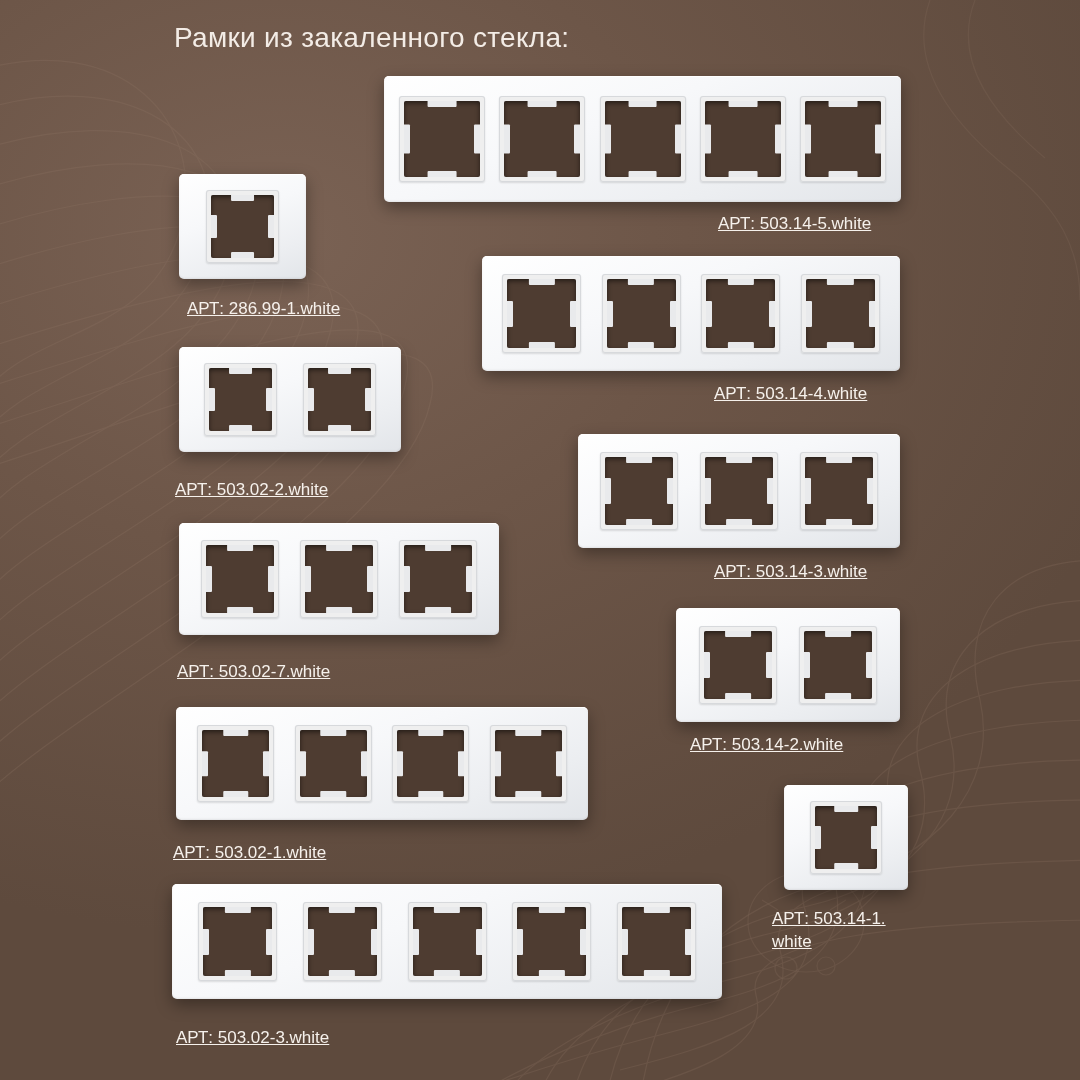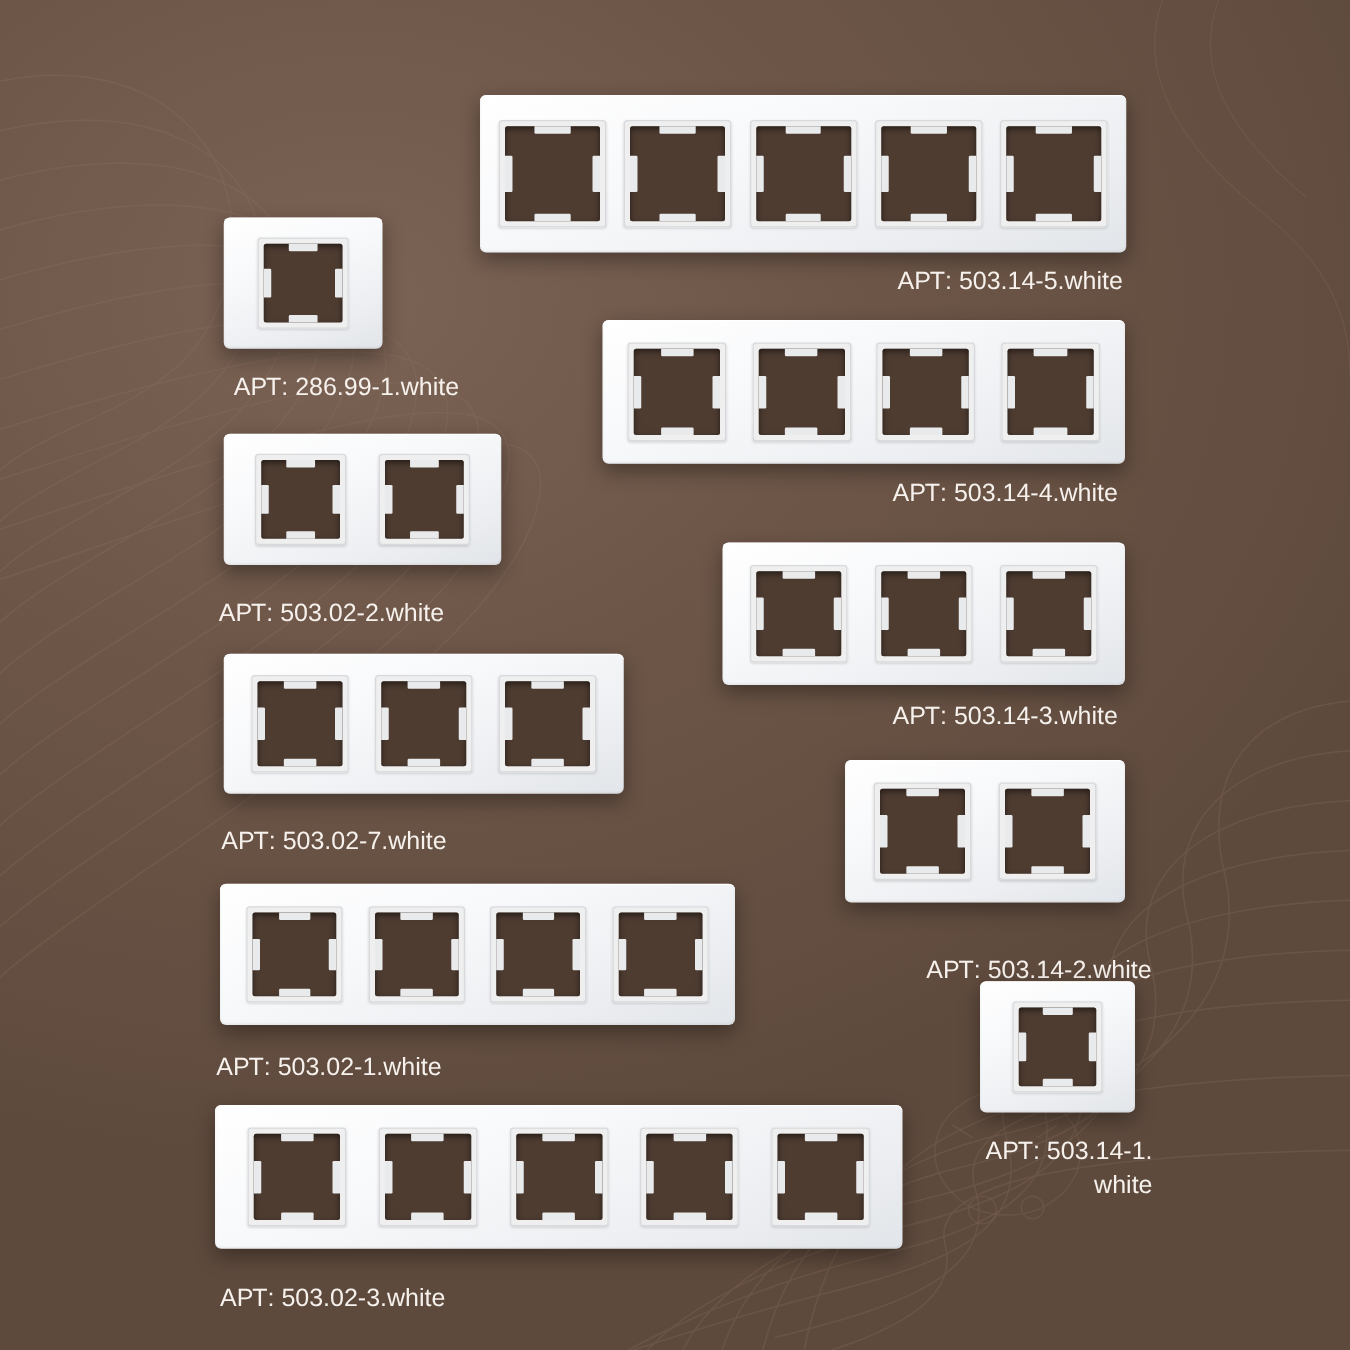--- a/index.html
+++ b/index.html
@@ -32,27 +32,28 @@
     position: absolute;
     left: 174px;
     top: 22px;
     font-size: 28px;
     color: #f3ece6;
     letter-spacing: 0.3px;
     white-space: nowrap;
   }
   .caption {
     position: absolute;
-    font-size: 20px;
+    font-size: 17px;
     color: #f6f1ec;
     white-space: nowrap;
+    text-decoration: underline;
   }
   .caption.two-line {
     white-space: normal;
-    text-align: right;
+    text-align: left;
     line-height: 1.35;
   }
 
   
   .frame {
     position: absolute;
     border-radius: 5px;
     background: linear-gradient(160deg, #ffffff 0%, #f7f8fa 40%, #eceef1 75%, #e2e5e9 100%);
     box-shadow:
       0 6px 16px rgba(0,0,0,0.35),
@@ -153,20 +154,21 @@
       <circle cx="786" cy="968" r="11"></circle>
       <circle cx="826" cy="966" r="9"></circle>
       <path d="M762 900 l16 10 M846 900 l-16 10"></path>
     </g>
     <g fill="none" stroke="#8d7464" stroke-width="1.2" opacity="0.4">
       <path d="M930 0 C 905 70, 960 130, 1010 170 C 1060 210, 1080 250, 1080 300"></path>
       <path d="M975 0 C 950 65, 1000 120, 1045 158"></path>
     </g>
   </svg>
 
+  <div class="title">Рамки из закаленного стекла:</div>
 
   <div id="products-layer">
       <div class="frame" style="left: 179px; top: 174px; width: 127px; height: 105px;">
         <div class="cells" style="padding: 16px 27px;">
           <div class="cell" style="width: 73px; height: 73px;">
             <div class="inner">
               <span class="side l"></span>
               <span class="side r"></span>
             </div>
           </div>
@@ -373,21 +375,21 @@
             </div>
           </div>
           <div class="cell" style="width: 78px; height: 78px;">
             <div class="inner">
               <span class="side l"></span>
               <span class="side r"></span>
             </div>
           </div>
         </div>
       </div>
-      <div class="caption" style="left: 741px; top: 735px; margin-top: 30px;">АРТ: 503.14-2.white</div>
+      <div class="caption" style="left: 690px; top: 735px;">АРТ: 503.14-2.white</div>
       <div class="frame" style="left: 784px; top: 785px; width: 124px; height: 105px;">
         <div class="cells" style="padding: 16px 26px;">
           <div class="cell" style="width: 73px; height: 73px;">
             <div class="inner">
               <span class="side l"></span>
               <span class="side r"></span>
             </div>
           </div>
         </div>
       </div>

